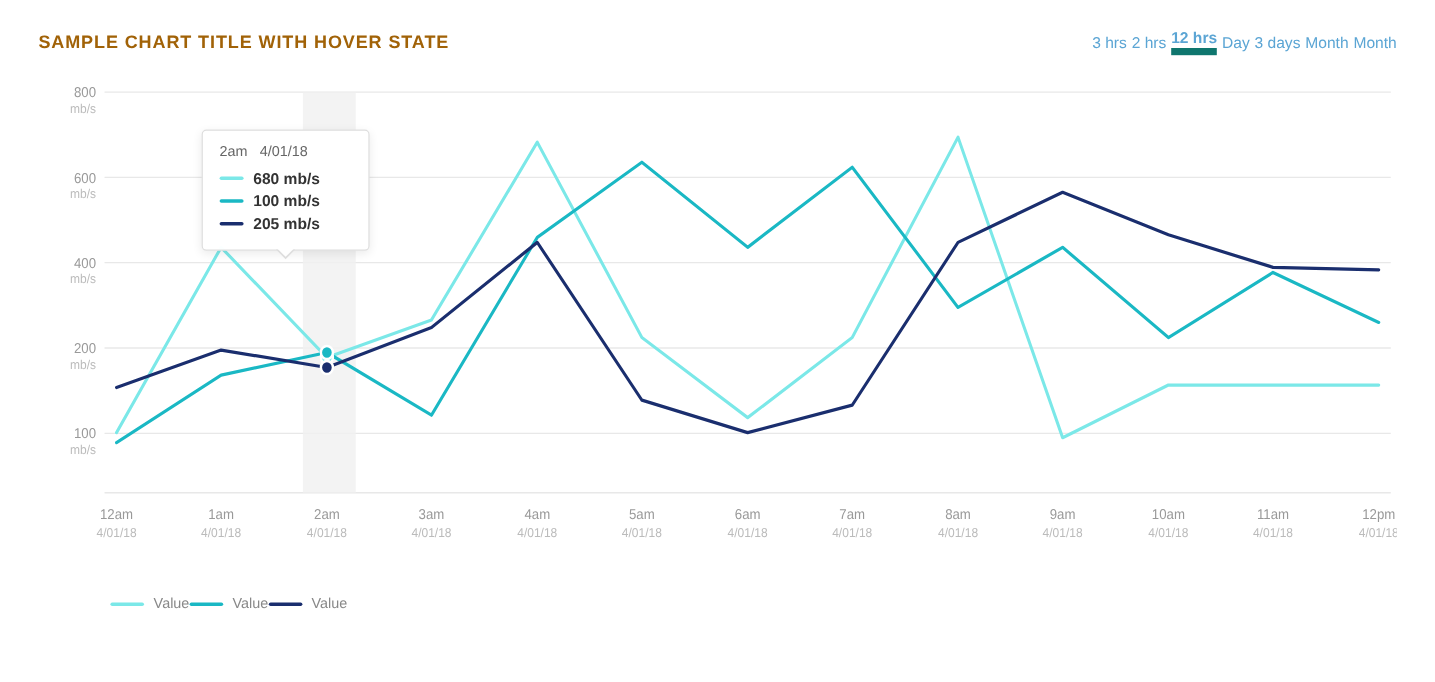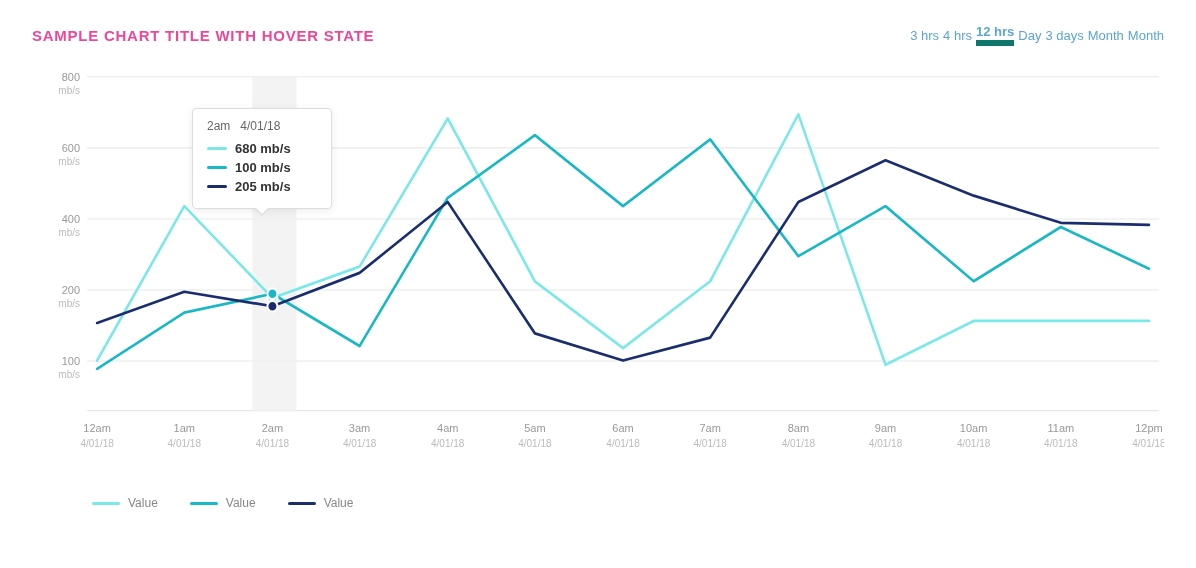--- a/index.html
+++ b/index.html
@@ -20,21 +20,21 @@
     .chart-header {
       display: flex;
       align-items: center;
       justify-content: space-between;
       margin-bottom: 20px;
     }
     .chart-title {
       font-size: 15px;
       font-weight: 700;
       letter-spacing: 0.05em;
-      color: #ec4899;
+      color: #a16207;
       text-transform: uppercase;
     }
     .time-filters {
       display: flex;
       gap: 4px;
       align-items: center;
     }
     .time-filter {
       font-size: 13px;
       color: #5ba5d4;
@@ -51,21 +51,20 @@
       position: relative;
       width: 100%;
       height: 420px;
     }
     svg.chart-svg {
       width: 100%;
       height: 100%;
     }
     .legend {
       display: flex;
-      gap: 32px;
       margin-top: 10px;
       padding-left: 60px;
     }
     .legend-item {
       display: flex;
       align-items: center;
       gap: 8px;
       font-size: 12px;
       color: #888;
     }
@@ -127,21 +126,21 @@
   </style>
 </head>
 <body>
 
 <div class="chart-container">
   <div class="chart-header">
     <div class="chart-title">SAMPLE CHART TITLE WITH HOVER STATE</div>
     <div class="time-filters">
 
     <span class="time-filter">3 hrs</span>
-        <span class="time-filter">4 hrs</span>
+        <span class="time-filter">2 hrs</span>
         <span class="time-filter active">12 hrs</span>
         <span class="time-filter">Day</span>
         <span class="time-filter">3 days</span>
         <span class="time-filter">Month</span>
         <span class="time-filter">Month</span>
       </div>
   </div>
 
   <div class="chart-area">
     <svg class="chart-svg" viewBox="0 0 1130 390" preserveAspectRatio="none">
@@ -210,21 +209,21 @@
       <polyline fill="none" stroke="#1ab8c4" stroke-width="2.5" stroke-linejoin="round" stroke-linecap="round" points="65,281.25 152,229 240,211.5 327,260 415,122.4 502,64.25 590,130.1 677,68.1 765,176.6 852,130.1 940,199.9 1027,149.5 1115,188.2"></polyline>
 
       <polyline fill="none" stroke="#1a2e6e" stroke-width="2.5" stroke-linejoin="round" stroke-linecap="round" points="65,238.6 152,209.6 240,223.1 327,192.1 415,126.25 502,248.3 590,273.5 677,252.2 765,126.25 852,87.5 940,120.4 1027,145.6 1115,147.5"></polyline>
 
       <circle cx="240" cy="215.4" r="5" fill="#7be8e8" stroke="white" stroke-width="2"></circle>
       <circle cx="240" cy="211.5" r="5" fill="#1ab8c4" stroke="white" stroke-width="2"></circle>
       <circle cx="240" cy="223.1" r="5" fill="#1a2e6e" stroke="white" stroke-width="2"></circle>
     </svg>
 
     
-    <div class="tooltip" style="left: 160px; top: 42px; min-width: 140px;">
+    <div class="tooltip" style="left: 136px; top: 42px; min-width: 140px;">
       <div class="tooltip-header">
         <span>2am</span>&nbsp;&nbsp;
         <span>4/01/18</span>
       </div>
       <div class="tooltip-row">
         <div class="tooltip-swatch" style="background:#7be8e8;"></div>
         <span>680 mb/s</span>
       </div>
       <div class="tooltip-row">
         <div class="tooltip-swatch" style="background:#1ab8c4;"></div>

